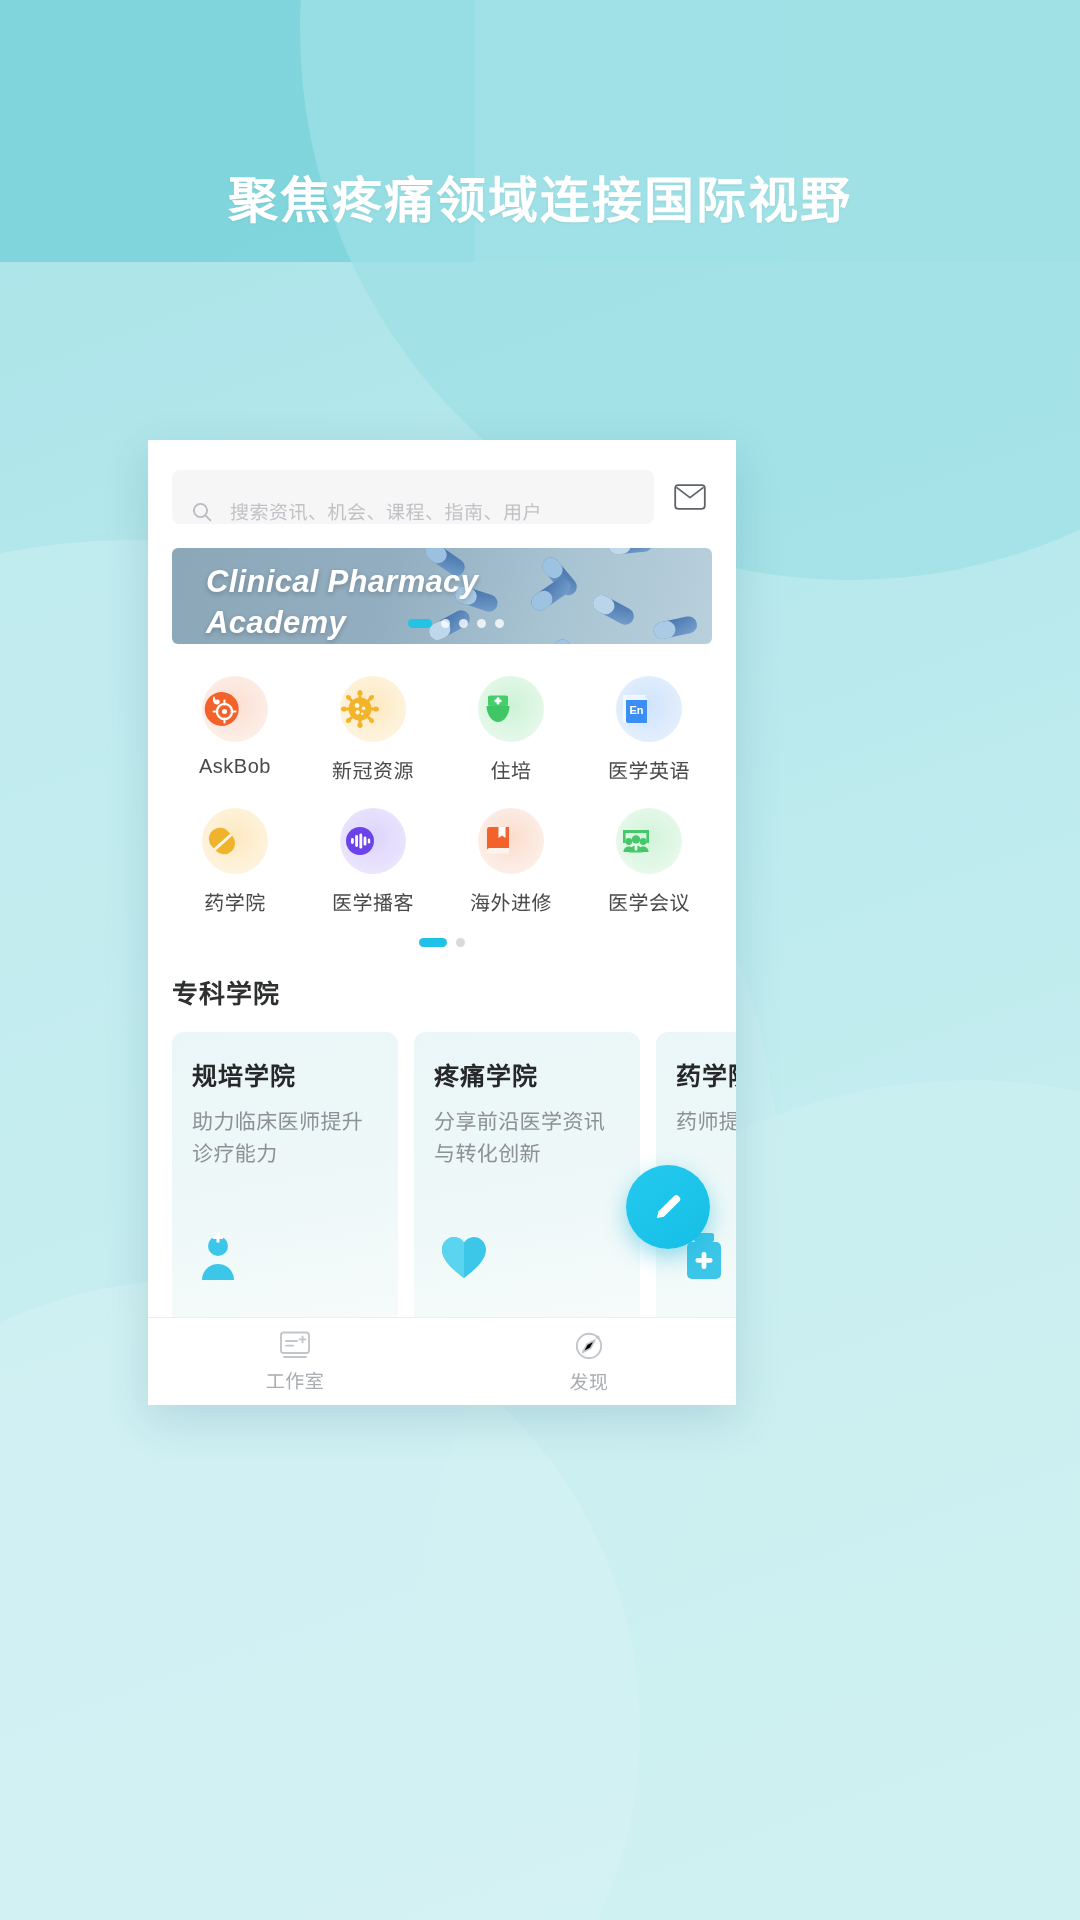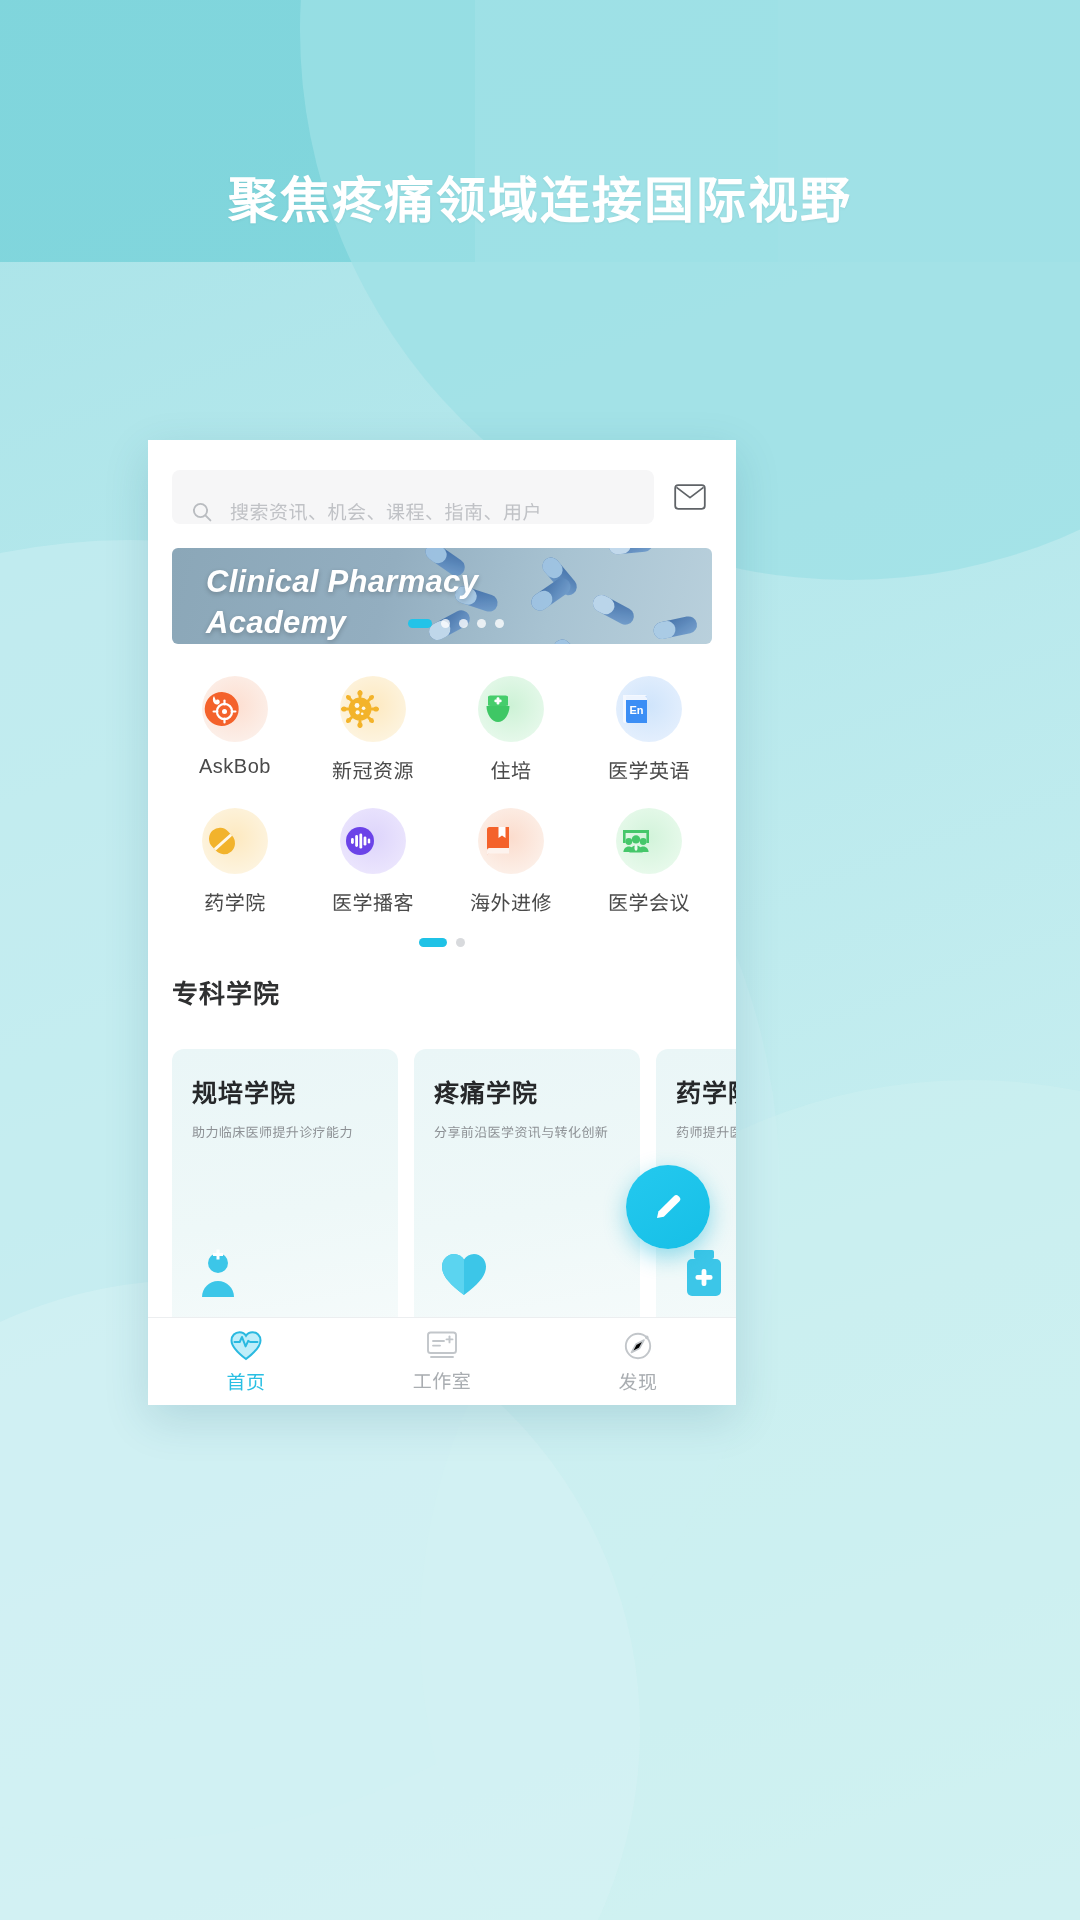--- a/index.html
+++ b/index.html
@@ -78,23 +78,23 @@
   .pager .pd { width: 9px; height: 9px; border-radius: 50%; background: #d8dadd; }
   .pager .pd.active { width: 28px; border-radius: 5px; background: #1fc2e6; }
 
   
   .section-title { font-size: 26px; font-weight: 700; color: #2f3031;
                    padding: 26px 24px 0 24px; letter-spacing: 1px; }
 
   .cards { display: flex; gap: 16px; padding: 22px 0 0 24px; }
   .card { width: 226px; min-width: 226px; height: 296px; border-radius: 12px;
           background: linear-gradient(170deg,#eaf6f7 0%, #eef8f8 55%, #f6fbfb 100%);
-          padding: 24px 20px; position: relative; margin-top: 17px; }
+          padding: 24px 20px; position: relative; }
   .card h3 { font-size: 25px; font-weight: 700; color: #26282a; letter-spacing: 1px; }
-  .card p { margin-top: 14px; font-size: 13px; color: #8d9195; line-height: 1.5; letter-spacing: .4px; }
+  .card p { margin-top: 14px; font-size: 21px; color: #8d9195; line-height: 1.5; letter-spacing: .4px; }
   .card .cart-ic { position: absolute; left: 22px; bottom: 42px; }
 
   .live-title { font-size: 26px; font-weight: 700; color: #2f3031;
                 padding: 36px 24px 0 24px; letter-spacing: 1px; }
   .live-row { display: flex; gap: 16px; padding: 18px 0 0 24px; }
 
   
   .fab { position: absolute; right: 26px; bottom: 156px; width: 84px; height: 84px;
          border-radius: 50%; background: linear-gradient(145deg,#24c9ef 0%, #16bfe6 100%);
          box-shadow: 0 8px 22px rgba(22,180,216,.45);
@@ -399,27 +399,20 @@
     
   </div>
 
   <div class="fab">
     <svg width="38" height="38" viewBox="0 0 38 38">
       <path d="M8 30l1.4-6.4L24.8 8.2a3.4 3.4 0 0 1 4.8 0l.6.6a3.4 3.4 0 0 1 0 4.8L14.8 28.8 8 30z" fill="#fff"></path>
     </svg>
   </div>
 
   <div class="tabbar">
-    <div class="tab active">
-      <svg width="34" height="32" viewBox="0 0 34 32">
-        <path d="M17 30C6.5 22 2.5 16.6 2.5 11.4 2.5 6.8 6.1 3.2 10.5 3.2c2.8 0 5.2 1.4 6.5 3.6 1.3-2.2 3.7-3.6 6.5-3.6 4.4 0 8 3.6 8 8.2C31.5 16.6 27.5 22 17 30z" fill="#bfeefa" stroke="#2ab9e0" stroke-width="2"></path>
-        <path d="M5.5 13h5.2l2.3-5 3.6 9.4 2.6-5.6 1.9 1.2h7.4" fill="none" stroke="#2ab9e0" stroke-width="2" stroke-linejoin="round" stroke-linecap="round"></path>
-      </svg>
-      <span class="tab-label">首页</span>
-    </div>
     <div class="tab">
       <svg width="32" height="30" viewBox="0 0 32 30">
         <rect x="2" y="2.5" width="28" height="20.5" rx="2.6" fill="none" stroke="#c2c6ca" stroke-width="1.9"></rect>
         <g stroke="#c2c6ca" stroke-width="1.9" stroke-linecap="round">
           <line x1="7" y1="11" x2="18" y2="11"></line>
               <line x1="7" y1="15.6" x2="14" y2="15.6"></line>
           <line x1="5" y1="27" x2="27" y2="27"></line>
           <line x1="23.5" y1="6.4" x2="23.5" y2="12.4"></line>
               <line x1="20.5" y1="9.4" x2="26.5" y2="9.4"></line>
         </g>

